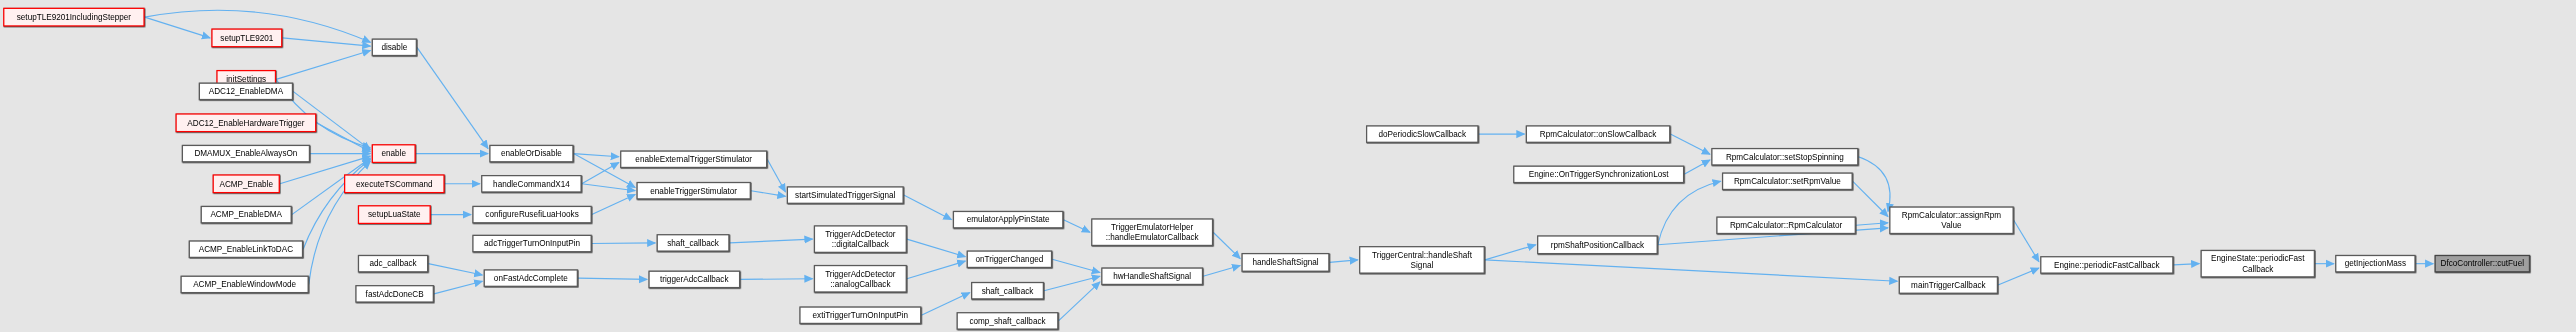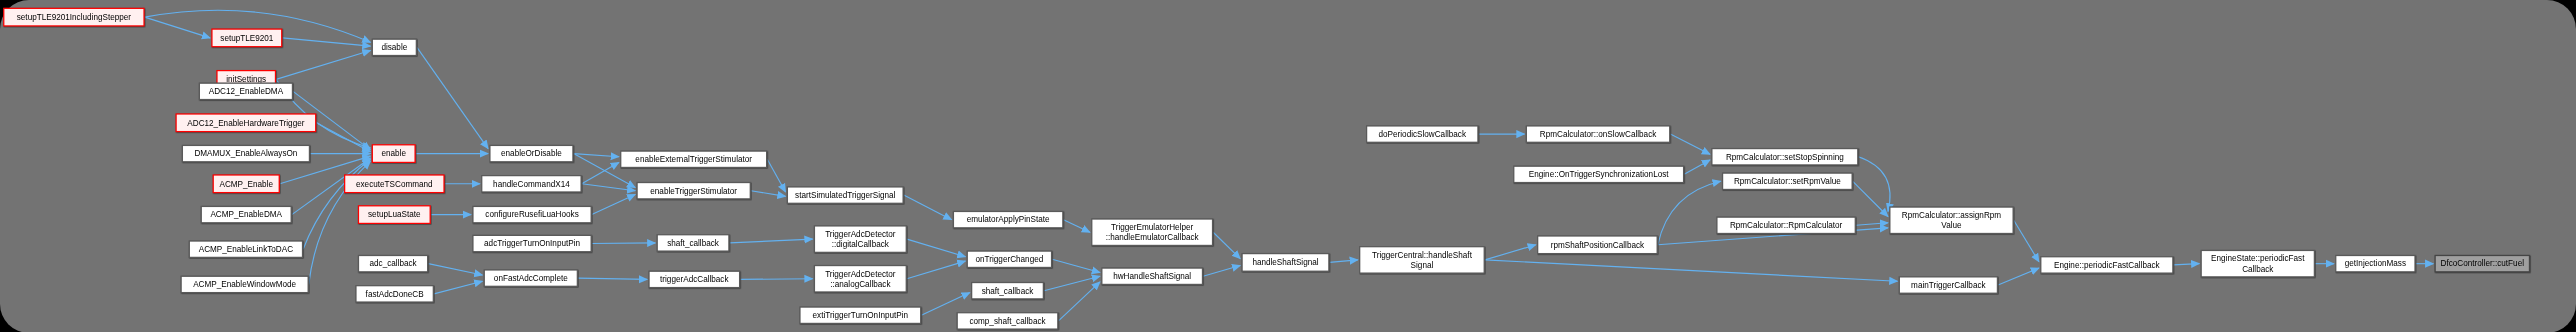--- a/index.html
+++ b/index.html
@@ -1,16 +1,16 @@
 <!DOCTYPE html>
 <html style="font-size:10px"><head>
 <meta charset="utf-8">
 <style>
   html,body { margin:0; padding:0; background:#000; }
-  #canvas { position:relative; width:2576px; height:333px; background:#737373; font-family:"Liberation Sans", sans-serif;border-radius:29px; }
+  #canvas { position:relative; width:2576px; height:333px; background:#e5e5e5; font-family:"Liberation Sans", sans-serif; }
   svg { position:absolute; left:0; top:0; }
   .edge { fill:none; stroke-width:1.8; }
   .node rect { stroke-width:2px; filter: drop-shadow(1.5px 1.5px 0 #3c3c3c); }
   .node text { font-family:"Liberation Sans", sans-serif; font-size:13px; fill:#000000; }
   .node-normal rect { fill:#ffffff; stroke:#5a5a5a; }
   .node-red rect    { fill:#fff0f0; stroke:#ff0000; }
   .node-gray rect   { fill:#9f9f9f; stroke:#454545; }
 </style>
 </head>
 <body>

